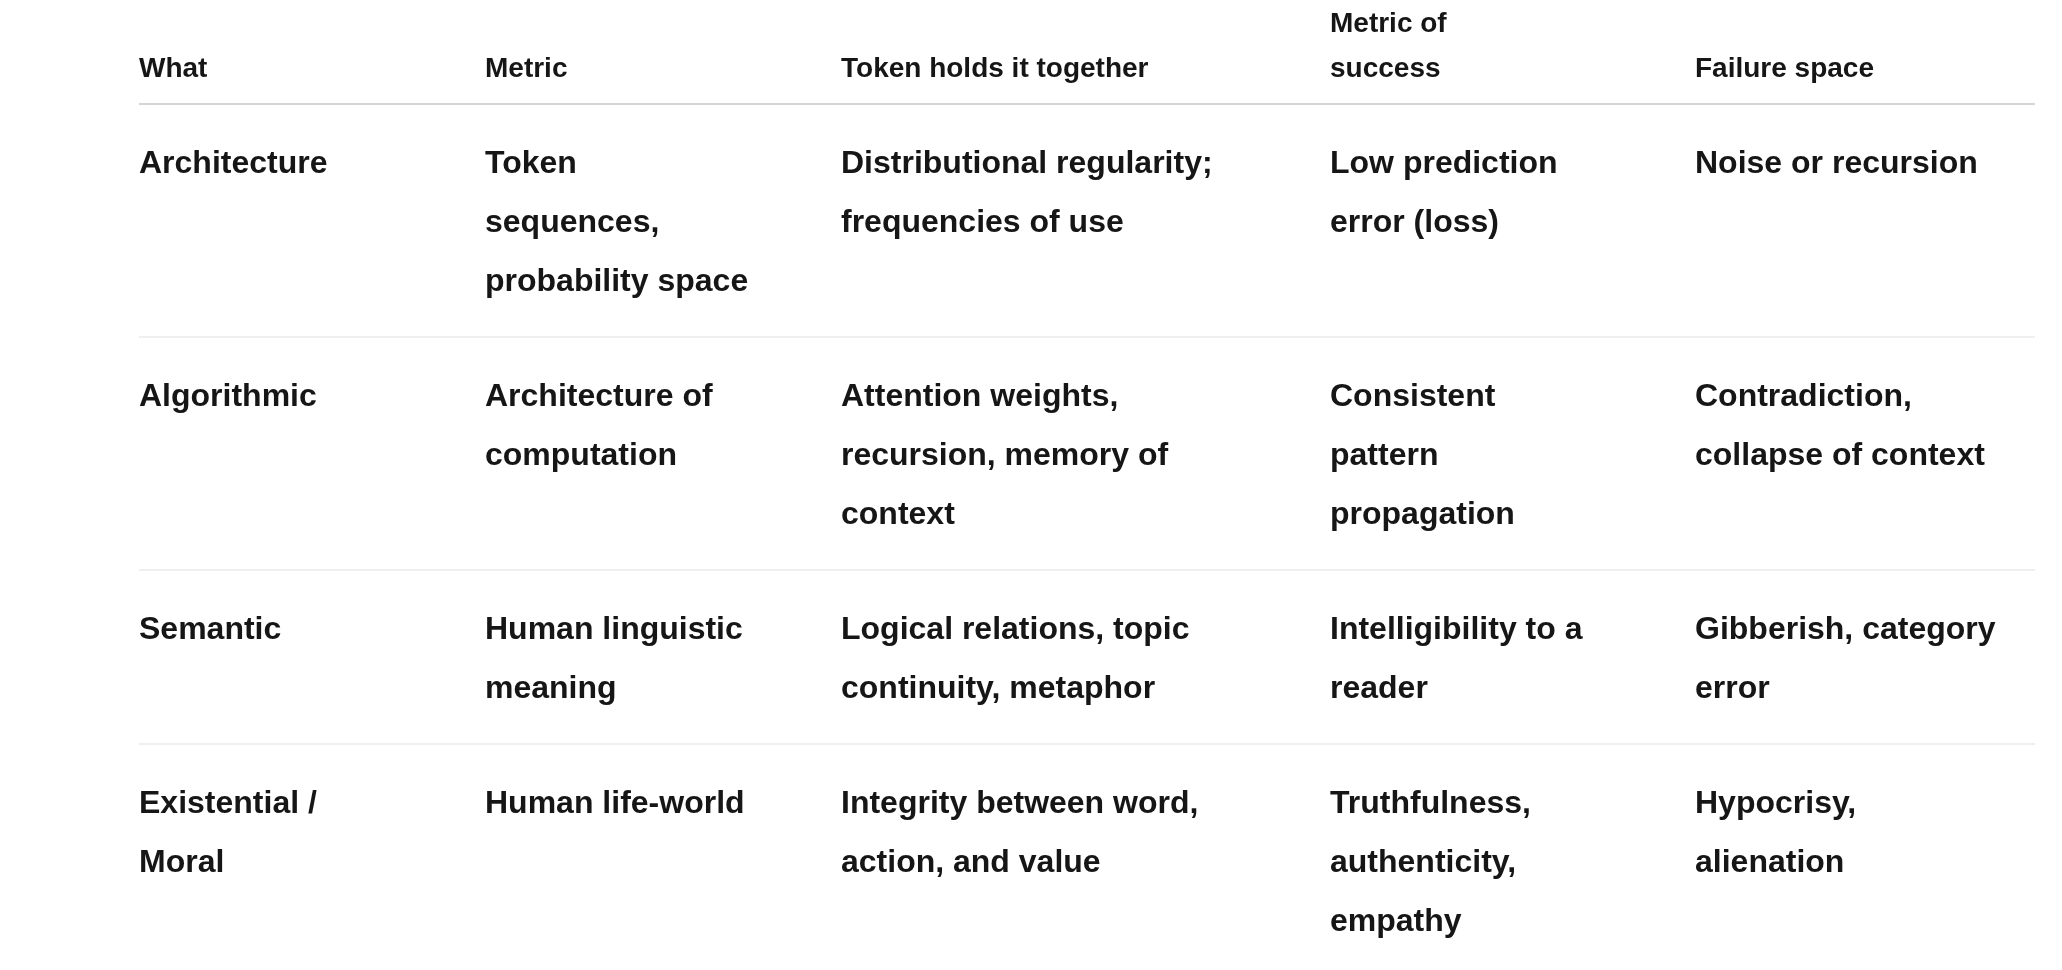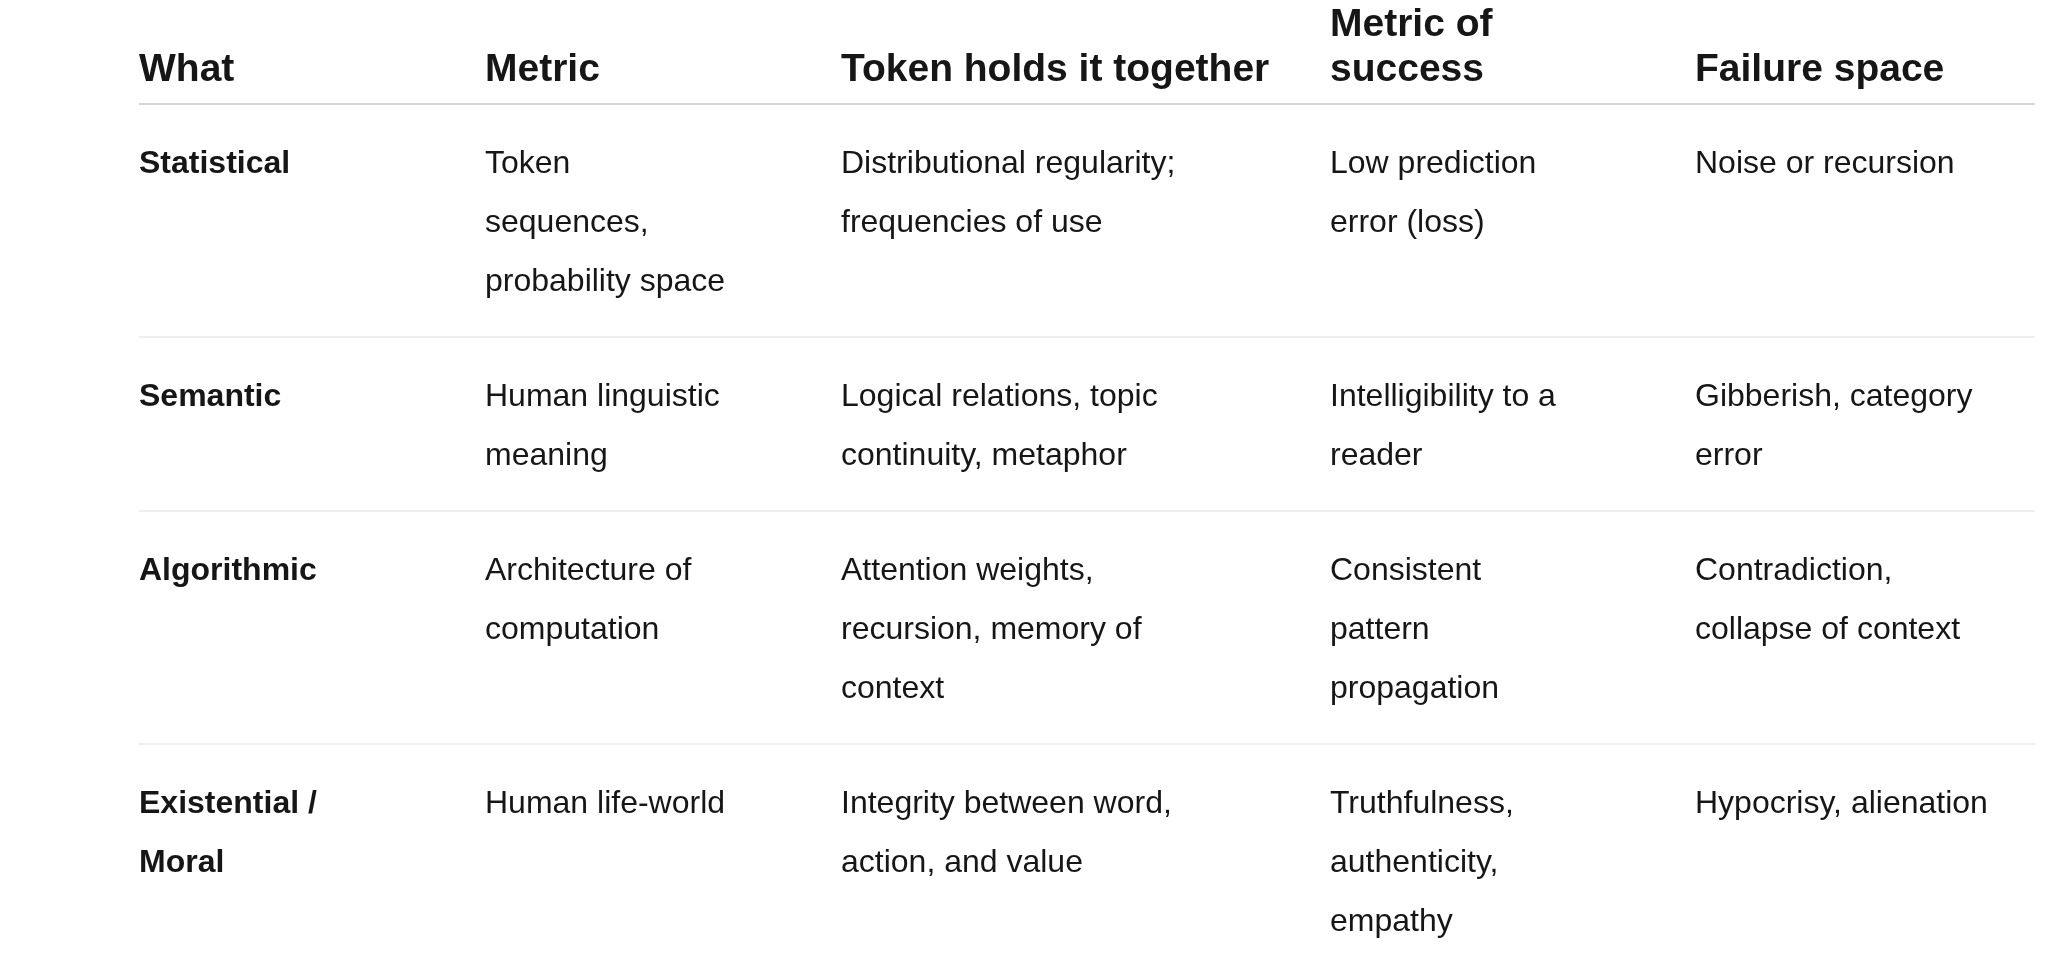--- a/index.html
+++ b/index.html
@@ -24,32 +24,32 @@
     border-collapse: collapse;
     table-layout: fixed;
     width: 1896px;
   }
   col.c1 { width: 346px; }
   col.c2 { width: 356px; }
   col.c3 { width: 489px; }
   col.c4 { width: 365px; }
   col.c5 { width: 340px; }
   th {
-    font-size: 39px;
+    font-size: 28px;
     font-weight: bold;
     line-height: 45px;
     text-align: left;
     vertical-align: bottom;
     padding: 0 30px 13px 0;
     border-bottom: 2px solid #d5d5d5;
     white-space: pre-line;
   }
   td {
     font-size: 32px;
-    font-weight: normal;
+    font-weight: bold;
     line-height: 59px;
     text-align: left;
     vertical-align: top;
     padding: 28px 30px 26px 0;
     border-bottom: 2px solid #efefef;
     white-space: pre-line;
   }
   td.layer-cell {
     font-weight: bold;
   }
@@ -74,53 +74,53 @@
         <th>What</th>
         <th>Metric</th>
         <th>Token holds it together</th>
         <th>Metric of
 success</th>
         <th>Failure space</th>
       </tr>
     </thead>
     <tbody>
       <tr>
-        <td class="layer-cell">Statistical</td>
+        <td class="layer-cell">Architecture</td>
         <td>Token
 sequences,
 probability space</td>
         <td>Distributional regularity;
 frequencies of use</td>
         <td>Low prediction
 error (loss)</td>
         <td>Noise or recursion</td>
-      </tr>
-      <tr>
-        <td class="layer-cell">Semantic</td>
-        <td>Human linguistic
-meaning</td>
-        <td>Logical relations, topic
-continuity, metaphor</td>
-        <td>Intelligibility to a
-reader</td>
-        <td>Gibberish, category
-error</td>
       </tr>
       <tr>
         <td class="layer-cell">Algorithmic</td>
         <td>Architecture of
 computation</td>
         <td>Attention weights,
 recursion, memory of
 context</td>
         <td>Consistent
 pattern
 propagation</td>
         <td>Contradiction,
 collapse of context</td>
+      </tr>
+      <tr>
+        <td class="layer-cell">Semantic</td>
+        <td>Human linguistic
+meaning</td>
+        <td>Logical relations, topic
+continuity, metaphor</td>
+        <td>Intelligibility to a
+reader</td>
+        <td>Gibberish, category
+error</td>
       </tr>
       <tr class="last">
         <td class="layer-cell">Existential /
 Moral</td>
         <td>Human life-world</td>
         <td>Integrity between word,
 action, and value</td>
         <td>Truthfulness,
 authenticity,
 empathy</td>

